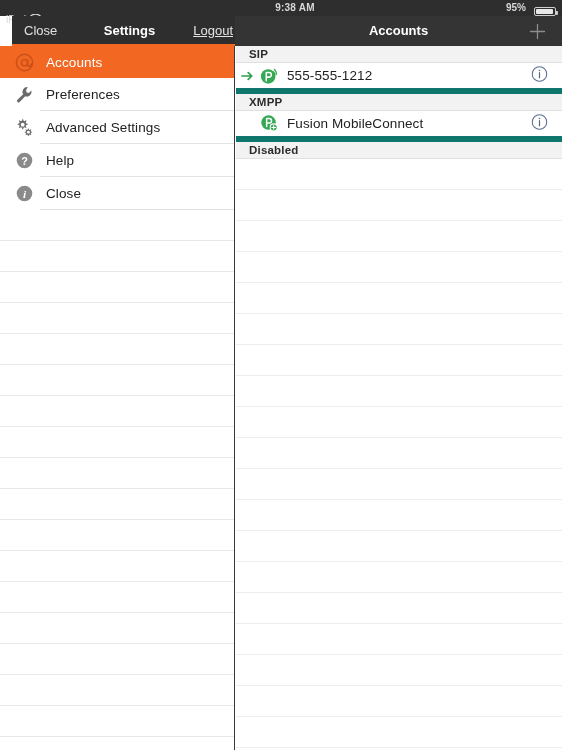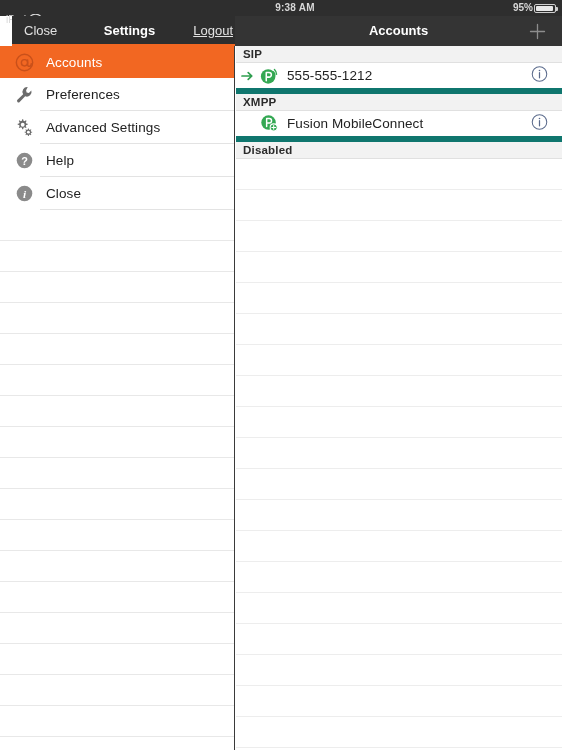--- a/index.html
+++ b/index.html
@@ -12,21 +12,21 @@
   #app { position:relative; width:562px; height:750px; }
 
   
   .statusbar {
     position:absolute; top:0; left:0; width:562px; height:16px;
     background:#2e2e2e; color:#d8d8d8;
     font-size:10px; line-height:16px;
   }
   .sb-left { position:absolute; left:6px; top:0; display:flex; align-items:center; gap:4px;margin-top:12px; }
   .sb-center { position:absolute; left:0; right:0; top:0; text-align:center; font-weight:bold; letter-spacing:.2px;margin-left:28px; }
-  .sb-right { position:absolute; right:6px; top:0; display:flex; align-items:center; gap:1px; }
+  .sb-right { position:absolute; right:6px; top:0; display:flex; align-items:flex-end; gap:8px; }
   .sb-right .pct { font-weight:bold; font-size:10px; }
   .batt { position:relative; width:22px; height:9px; border:1px solid #cfcfcf; border-radius:2px; }
   .batt i { position:absolute; left:1px; top:1px; bottom:1px; width:85%; background:#e8e8e8; border-radius:1px; display:block; }
   .batt:after { content:""; position:absolute; right:-3px; top:2.5px; width:2px; height:4px; background:#cfcfcf; border-radius:0 1px 1px 0; }
 
   
   .nav-left {
     position:absolute; top:16px; left:12px; width:235px; height:30px;
     background:#2e2e2e; border-bottom:2px solid #f26722;
   }
@@ -77,21 +77,21 @@
   }
   .menu-item.selected .lbl { color:#ffffff; }
   .menu-sep {
     height:1px; background:#e3e3e3; margin-left:40px;
   }
   .filler-row-left { height:31px; border-bottom:1px solid #e8e8e8; }
 
   
   .sec-header {
     height:17px; background:#f2f2f2; border-bottom:1px solid #e0e0e0;
-    display:flex; align-items:center; padding-left:7px;
+    display:flex; align-items:center; padding-left:13px;
     font-size:11.5px; font-weight:bold; color:#2b2b2b; letter-spacing:.2px;
   }
   .acct-row {
     position:relative; height:31px; display:flex; align-items:center;
     background:#ffffff; border-bottom:6px solid #0f766e; padding-left:4px;
   }
   .acct-arrow { width:16px; display:flex; align-items:center; justify-content:center; flex:0 0 16px; }
   .acct-arrow.empty { visibility:hidden; }
   .acct-ico { width:26px; display:flex; align-items:center; justify-content:center; flex:0 0 26px; }
   .acct-name { font-size:13.5px; color:#222222; margin-left:5px; letter-spacing:.1px; }

